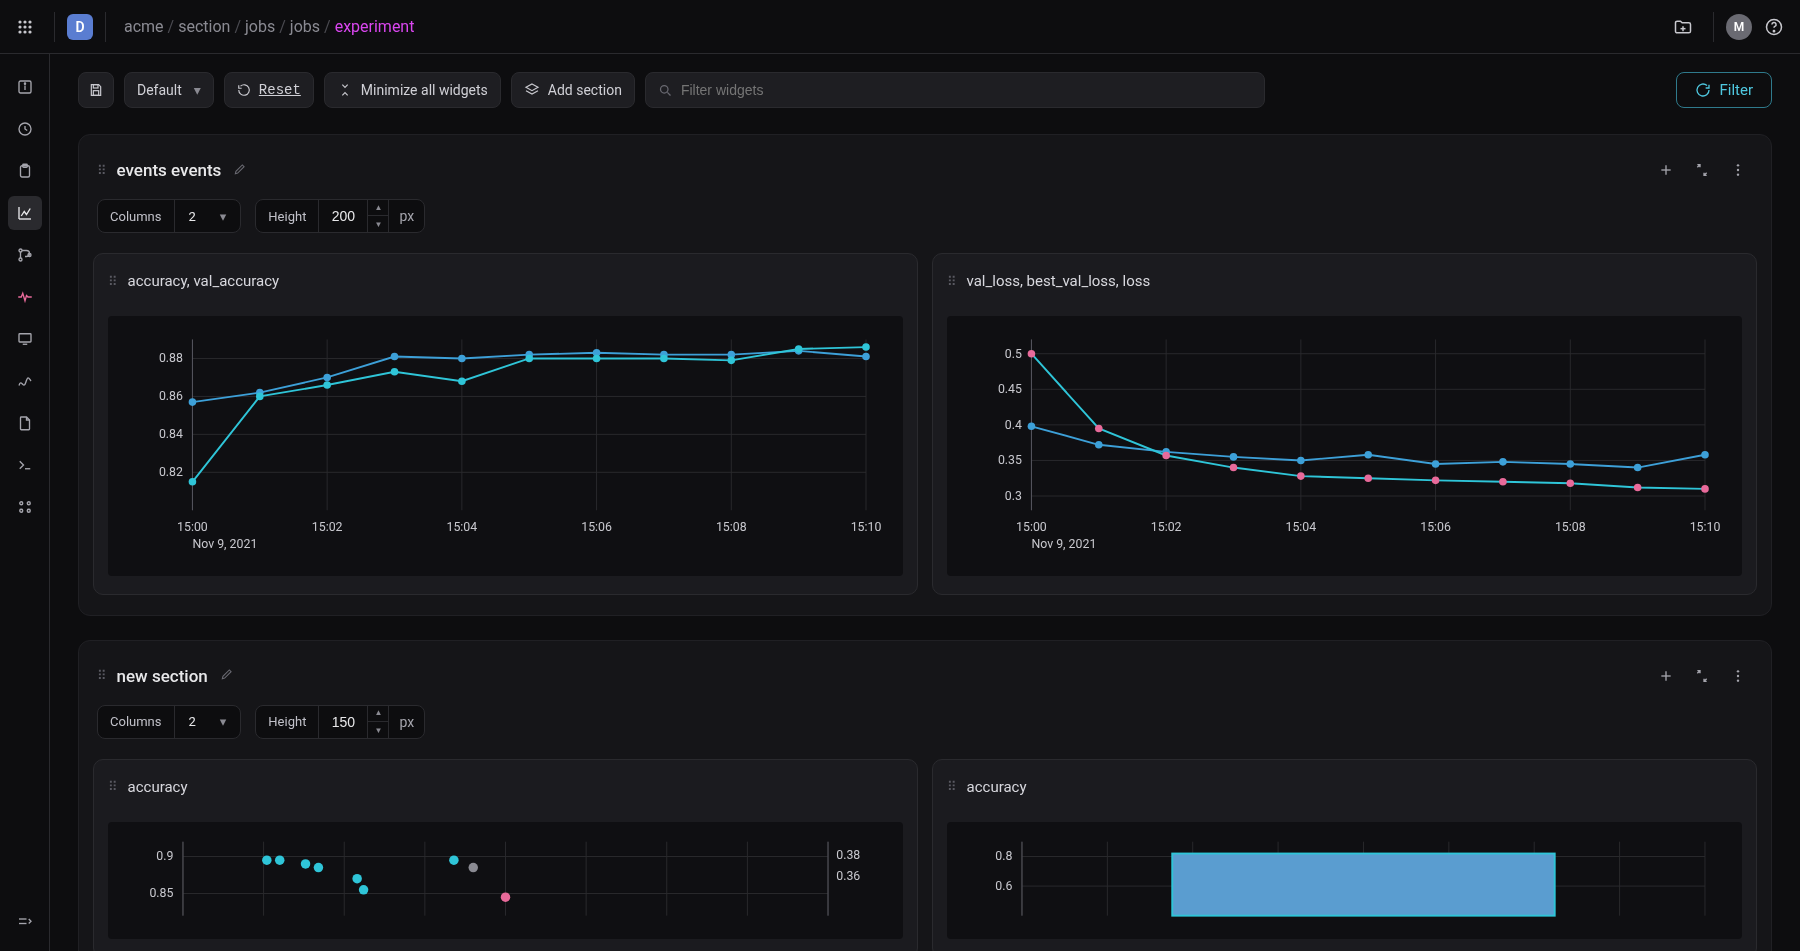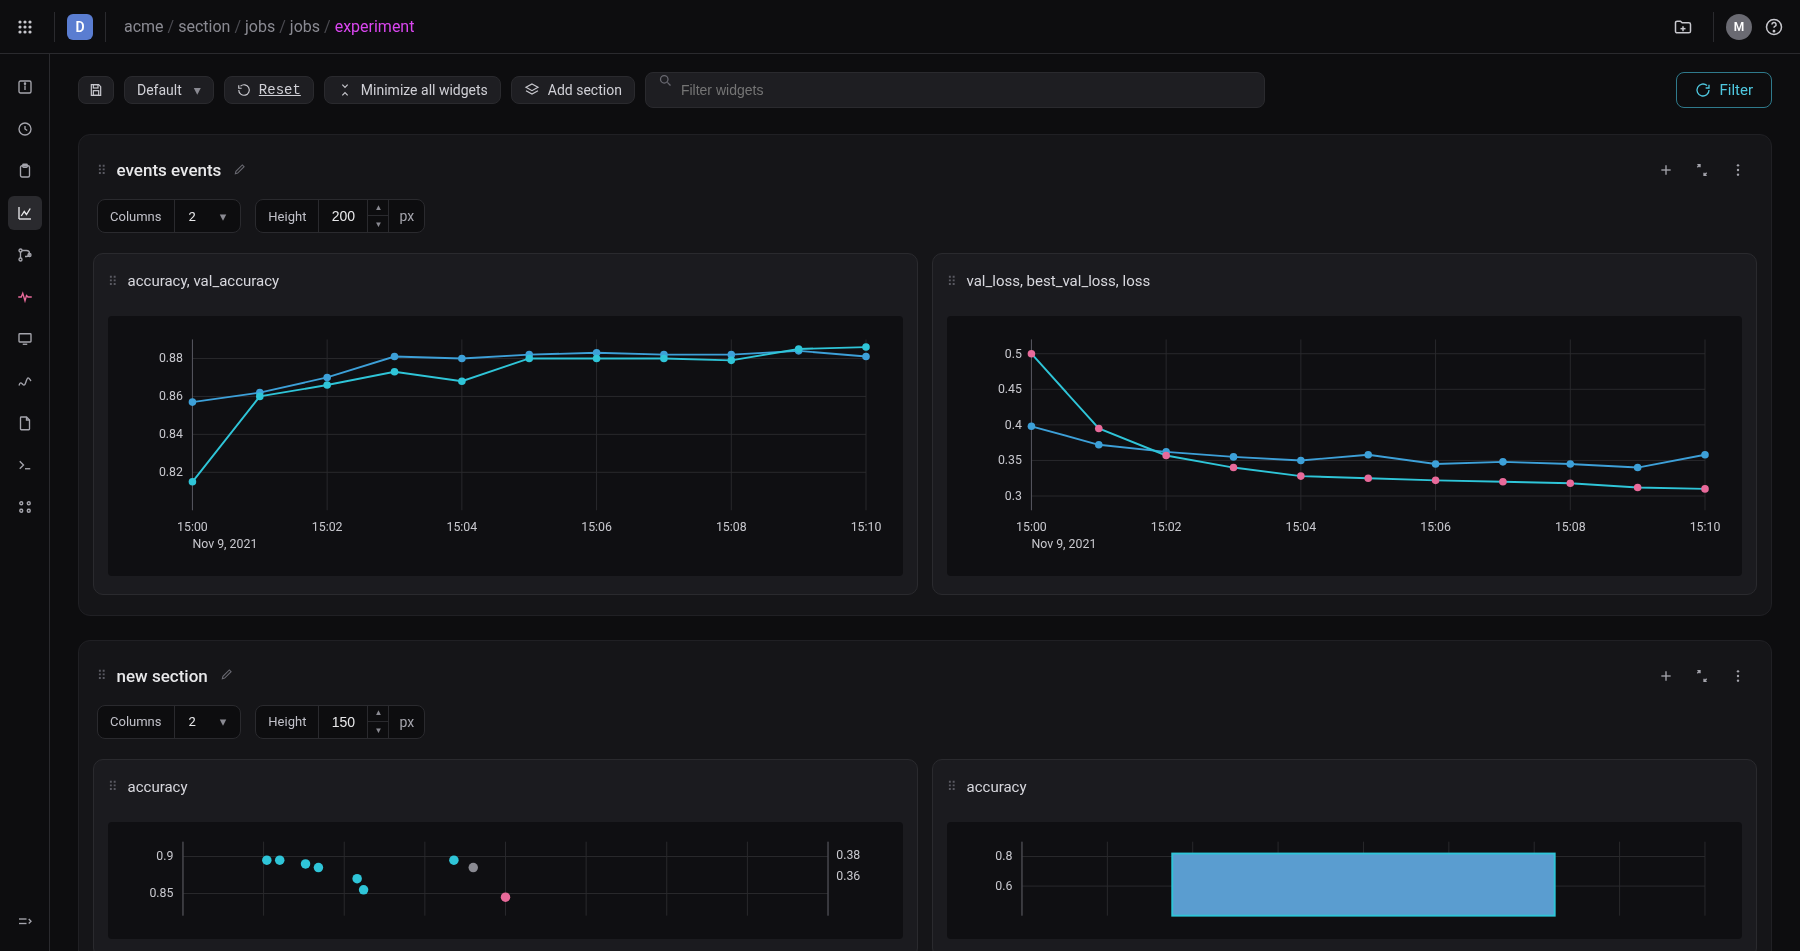--- a/index.html
+++ b/index.html
@@ -46,29 +46,29 @@
 }
 .rail-item { width:34px;height:34px;display:flex;align-items:center;justify-content:center;border-radius:6px;cursor:pointer;color:#a5a5ad;}
 .rail-item.active { background:#2a2a2e; color:#e8e8ea;}
 .rail-bottom { position:absolute; bottom:12px; }
 
 .main { flex:1; overflow:auto; padding: 18px 28px; }
 
 .toolbar { display:flex; align-items:center; gap:10px; margin-bottom:26px;}
 .tb-btn {
   background:#1e1e22; border:1px solid #2a2a2e; border-radius:8px;
-  height:28px; display:flex;align-items:center;gap:8px;padding:0 12px;cursor:pointer;
+  height:36px; display:flex;align-items:center;gap:8px;padding:0 12px;cursor:pointer;
   color:#d0d0d6; font-size:14px;
 }
 .tb-btn.icon-only{padding:0;width:36px;justify-content:center;}
 .tb-btn .chev{margin-left:4px;color:#8a8a92;}
 .reset-link{text-decoration:underline;font-family:Liberation Mono, monospace;}
 .filter-box {
   background:#1e1e22;border:1px solid #2a2a2e;border-radius:8px;height:36px;
-  display:flex;padding:0 12px;flex:0 0 620px; gap:8px;color:#6a6a72;
+  display:flex;align-items:center;padding:0 12px;flex:0 0 620px; gap:8px;color:#6a6a72;
 }
 .filter-box input{background:transparent;border:none;outline:none;color:#e8e8ea;font-size:14px;flex:1;}
 .spacer{flex:1;}
 .refresh-btn {
   border:1px solid #2f7a8c;color:#4fc8e0;background:transparent;border-radius:8px;
   height:36px;padding:0 18px;display:flex;align-items:center;gap:8px;cursor:pointer;font-size:15px;
 }
 
 .section {
   background:#151518;border-radius:12px;padding:20px 0 20px 0;margin-bottom:24px;border:1px solid #202024;

